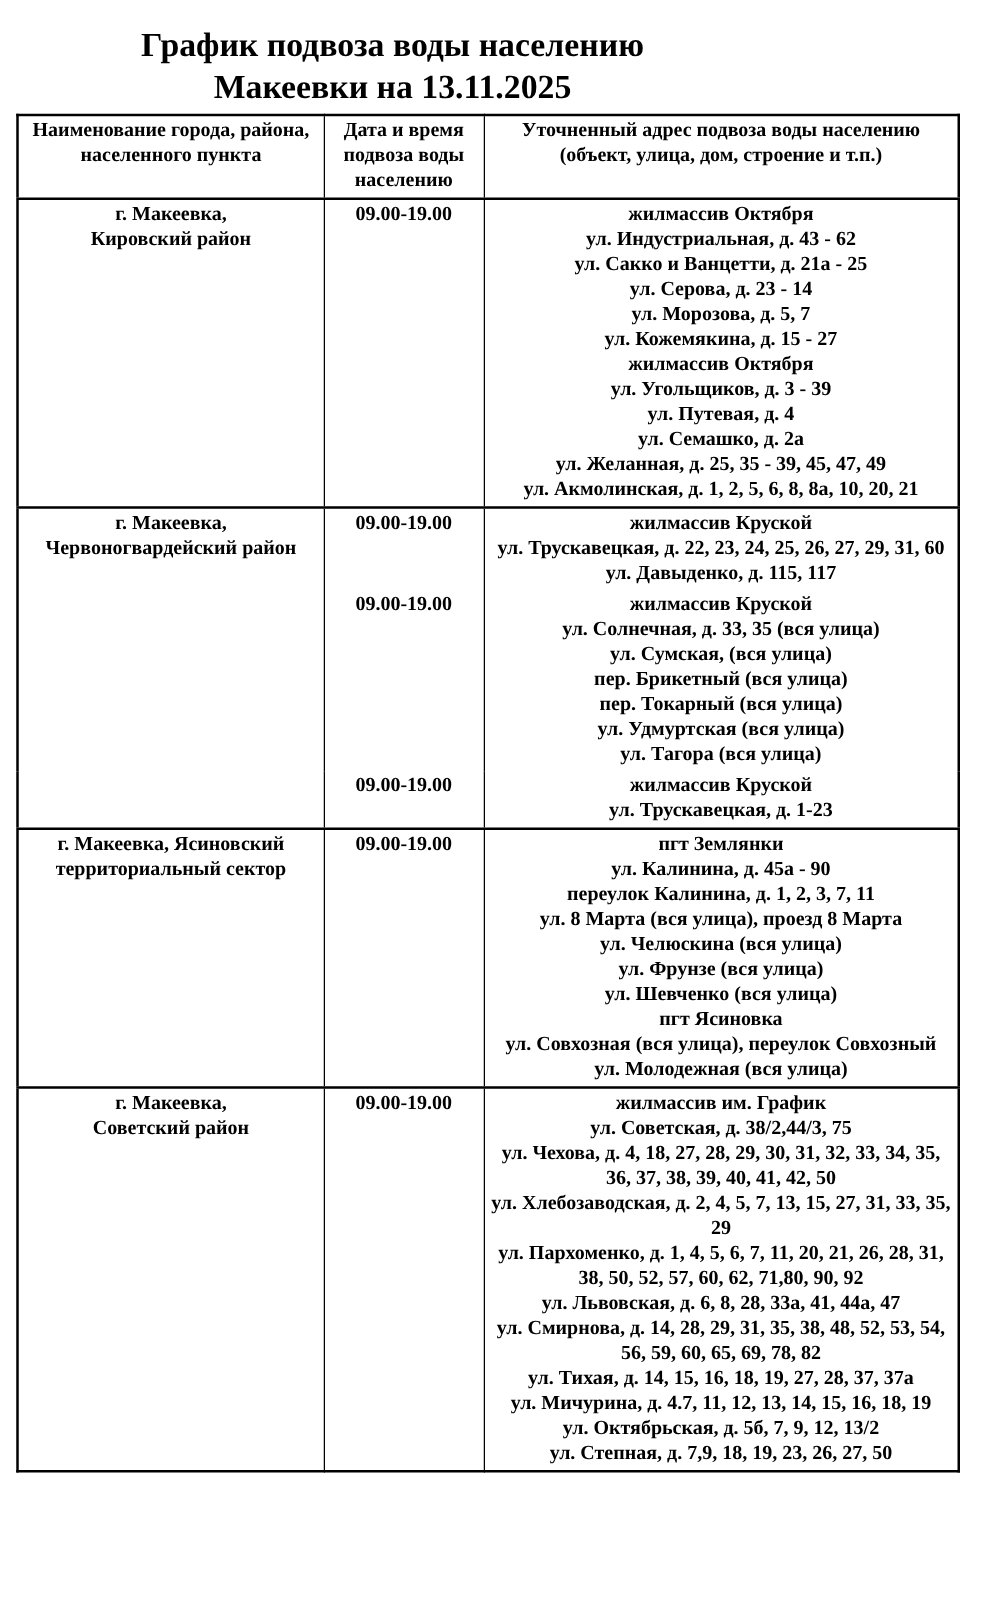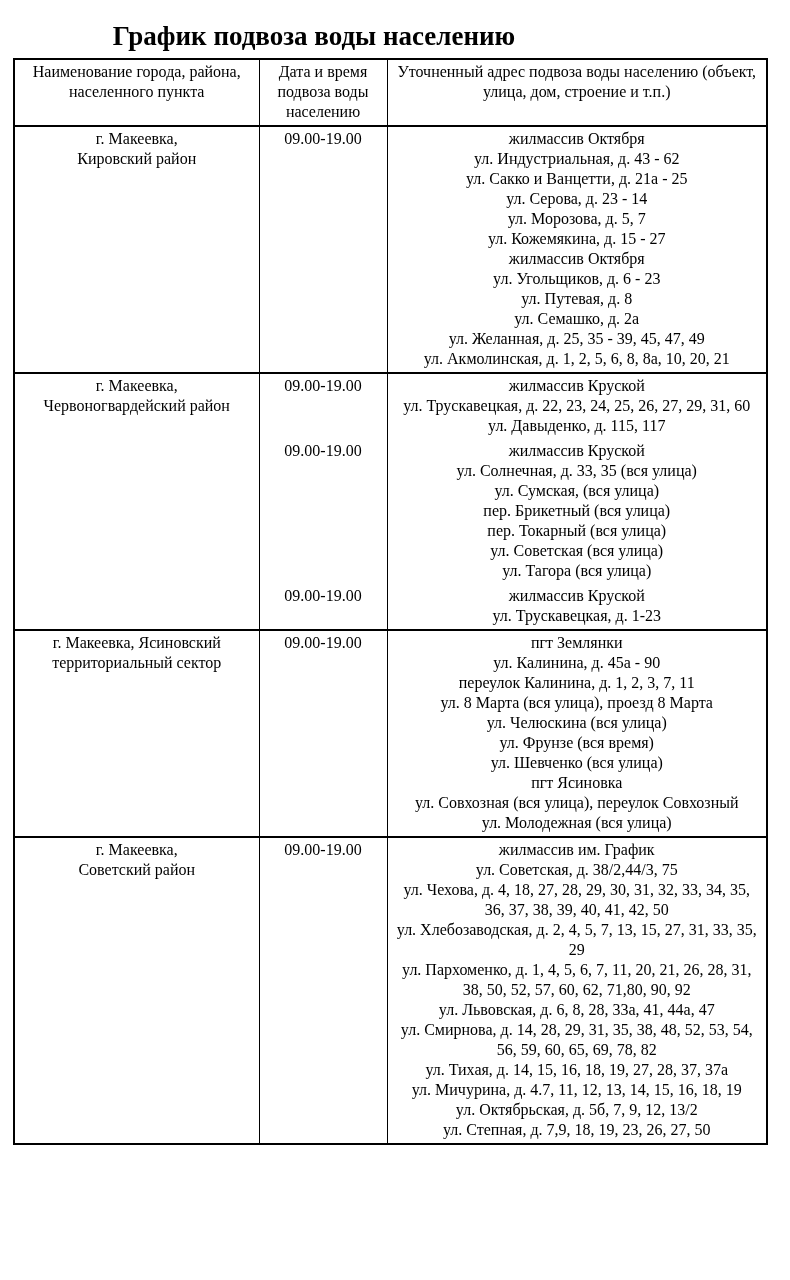--- a/index.html
+++ b/index.html
@@ -32,39 +32,40 @@
     width: 753px;
     border: 2px solid #000;
   }
   table.schedule th,
   table.schedule td {
     border: 1px solid #000;
     vertical-align: top;
     text-align: center;
     font-size: 16px;
     line-height: 20px;
-    font-weight: normal;
+    font-weight: bold;
     padding: 2px 4px 3px 4px;
     word-wrap: break-word;
   }
   table.schedule thead th {
     border-bottom: 2px solid #000;
   }
   tbody tr.row-start td { border-top: 2px solid #000; }
   tbody tr.cont td      { border-top: none; }
   tbody tr.has-cont td  { border-bottom: none; }
   td.loc-cell  { white-space: pre-line; }
   td.pad-bottom { padding-bottom: 20px; }
 </style>
 </head>
 <body>
 
 <div class="page">
   <div class="page-title">
     <div>График подвоза воды населению</div>
+    <div>Макеевки на 13.11.2025</div>
   </div>
 
   <table class="schedule">
     <colgroup>
       <col style="width:245px">
       <col style="width:128px">
       <col style="width:380px">
     </colgroup>
     <thead>
       <tr>
@@ -79,22 +80,22 @@
 Кировский район</td>
           <td class="time-cell">09.00-19.00</td>
           <td class="addr-cell">
             <div>жилмассив Октября</div>
             <div>ул. Индустриальная, д. 43 - 62</div>
             <div>ул. Сакко и Ванцетти, д. 21а - 25</div>
             <div>ул. Серова, д. 23 - 14</div>
             <div>ул. Морозова, д. 5, 7</div>
             <div>ул. Кожемякина, д. 15 - 27</div>
             <div>жилмассив Октября</div>
-            <div>ул. Угольщиков, д. 6 - 23</div>
-            <div>ул. Путевая, д. 8</div>
+            <div>ул. Угольщиков, д. 3 - 39</div>
+            <div>ул. Путевая, д. 4</div>
             <div>ул. Семашко, д. 2а</div>
             <div>ул. Желанная, д. 25, 35 - 39, 45, 47, 49</div>
             <div>ул. Акмолинская, д. 1, 2, 5, 6, 8, 8а, 10, 20, 21</div>
           </td>
         </tr>
         <tr class="row-start has-cont">
           <td rowspan="3" class="loc-cell">г. Макеевка,
 Червоногвардейский район</td>
           <td class="time-cell pad-bottom">09.00-19.00</td>
           <td class="addr-cell pad-bottom">
@@ -104,42 +105,42 @@
           </td>
         </tr>
         <tr class="cont has-cont">
           <td class="time-cell pad-bottom">09.00-19.00</td>
           <td class="addr-cell pad-bottom">
             <div>жилмассив Круской</div>
             <div>ул. Солнечная, д. 33, 35 (вся улица)</div>
             <div>ул. Сумская, (вся улица)</div>
             <div>пер. Брикетный (вся улица)</div>
             <div>пер. Токарный (вся улица)</div>
-            <div>ул. Советская (вся улица)</div>
+            <div>ул. Удмуртская (вся улица)</div>
             <div>ул. Тагора (вся улица)</div>
           </td>
         </tr>
         <tr class="cont">
           <td class="time-cell">09.00-19.00</td>
           <td class="addr-cell">
             <div>жилмассив Круской</div>
             <div>ул. Трускавецкая, д. 1-23</div>
           </td>
         </tr>
         <tr class="row-start">
           <td rowspan="1" class="loc-cell">г. Макеевка, Ясиновский
 территориальный сектор</td>
           <td class="time-cell">09.00-19.00</td>
           <td class="addr-cell">
             <div>пгт Землянки</div>
             <div>ул. Калинина, д. 45а - 90</div>
             <div>переулок Калинина, д. 1, 2, 3, 7, 11</div>
             <div>ул. 8 Марта (вся улица), проезд 8 Марта</div>
             <div>ул. Челюскина (вся улица)</div>
-            <div>ул. Фрунзе (вся время)</div>
+            <div>ул. Фрунзе (вся улица)</div>
             <div>ул. Шевченко (вся улица)</div>
             <div>пгт Ясиновка</div>
             <div>ул. Совхозная (вся улица), переулок Совхозный</div>
             <div>ул. Молодежная (вся улица)</div>
           </td>
         </tr>
         <tr class="row-start">
           <td rowspan="1" class="loc-cell">г. Макеевка,
 Советский район</td>
           <td class="time-cell">09.00-19.00</td>

